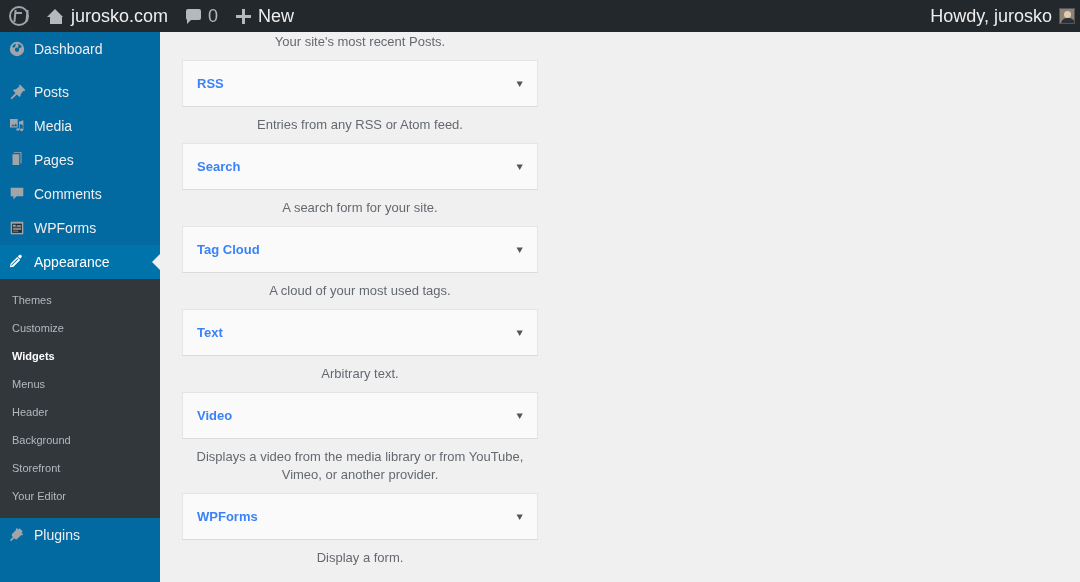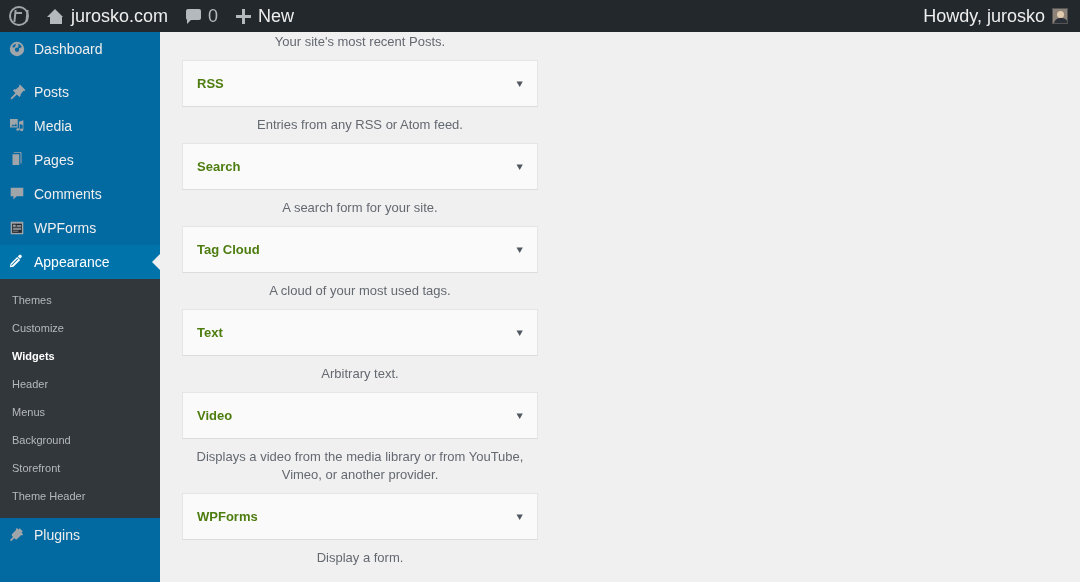--- a/index.html
+++ b/index.html
@@ -183,21 +183,21 @@
     height: 47px;
     display: flex;
     align-items: center;
     padding: 0 14px;
     cursor: pointer;
     position: relative;
   }
   .widget-title {
     font-size: 13px;
     font-weight: bold;
-    color: #4d7c0f;
+    color: #3b82f6;
     flex: 1 1 auto;
     line-height: 1;
   }
   .widget-arrow {
     color: #50575e;
     font-size: 11px;
     line-height: 1;
     transform: scaleX(1.15);
   }
 </style>
@@ -214,21 +214,21 @@
   </div>
   <div class="ab-item">
     <span class="bubble-ic"></span>
     <span class="ab-text ab-count">0</span>
   </div>
   <div class="ab-item">
     <span class="plus-ic"></span>
     <span class="ab-text">New</span>
   </div>
   <div class="ab-spacer"></div>
-  <div class="ab-item" style="padding-right:12px;">
+  <div class="ab-item" style="padding-right:5px;">
     <span class="ab-text">Howdy, jurosko</span>
     <span class="avatar"></span>
   </div>
 </div>
 
 <div id="adminmenu">
 
   <div class="menu-top">
     <span class="mt-ic">
       <svg width="18" height="18" viewBox="0 0 20 20">
@@ -295,25 +295,25 @@
           <path d="M14.4 2.3c-.6-.6-1.5-.6-2 0l-1.5 1.5 2.5 2.5L15 4.8c.5-.6.5-1.5 0-2l-.6-.5zM10.2 4.5 2.8 11.9l-.6 3.9 3.9-.6 7.4-7.4-3.3-3.3zM4.3 14l-.8.1.1-.8 6.9-6.9.7.7L4.3 14z"></path>
         </svg>
     </span>
     <span class="mt-label">Appearance</span>
   </div>
 
   <div class="submenu">
     <span class="submenu-item">Themes</span>
     <span class="submenu-item">Customize</span>
     <span class="submenu-item current">Widgets</span>
+    <span class="submenu-item">Menus</span>
     <span class="submenu-item">Header</span>
-    <span class="submenu-item">Menus</span>
     <span class="submenu-item">Background</span>
     <span class="submenu-item">Storefront</span>
-    <span class="submenu-item">Theme Header</span>
+    <span class="submenu-item">Your Editor</span>
   </div>
 
   <div class="menu-top">
     <span class="mt-ic">
       <svg width="18" height="18" viewBox="0 0 20 20">
           <path d="M13.1 2.6 11.7 4 9.9 2.2 8.5 3.6l.7.7-4.4 4.4c-.8.8-.8 2 0 2.8l.7.7-3.3 3.3 1.4 1.4 3.3-3.3.7.7c.8.8 2 .8 2.8 0l4.4-4.4.7.7 1.4-1.4L15 7.4l1.4-1.4z"></path>
         </svg>
     </span>
     <span class="mt-label">Plugins</span>
   </div>

